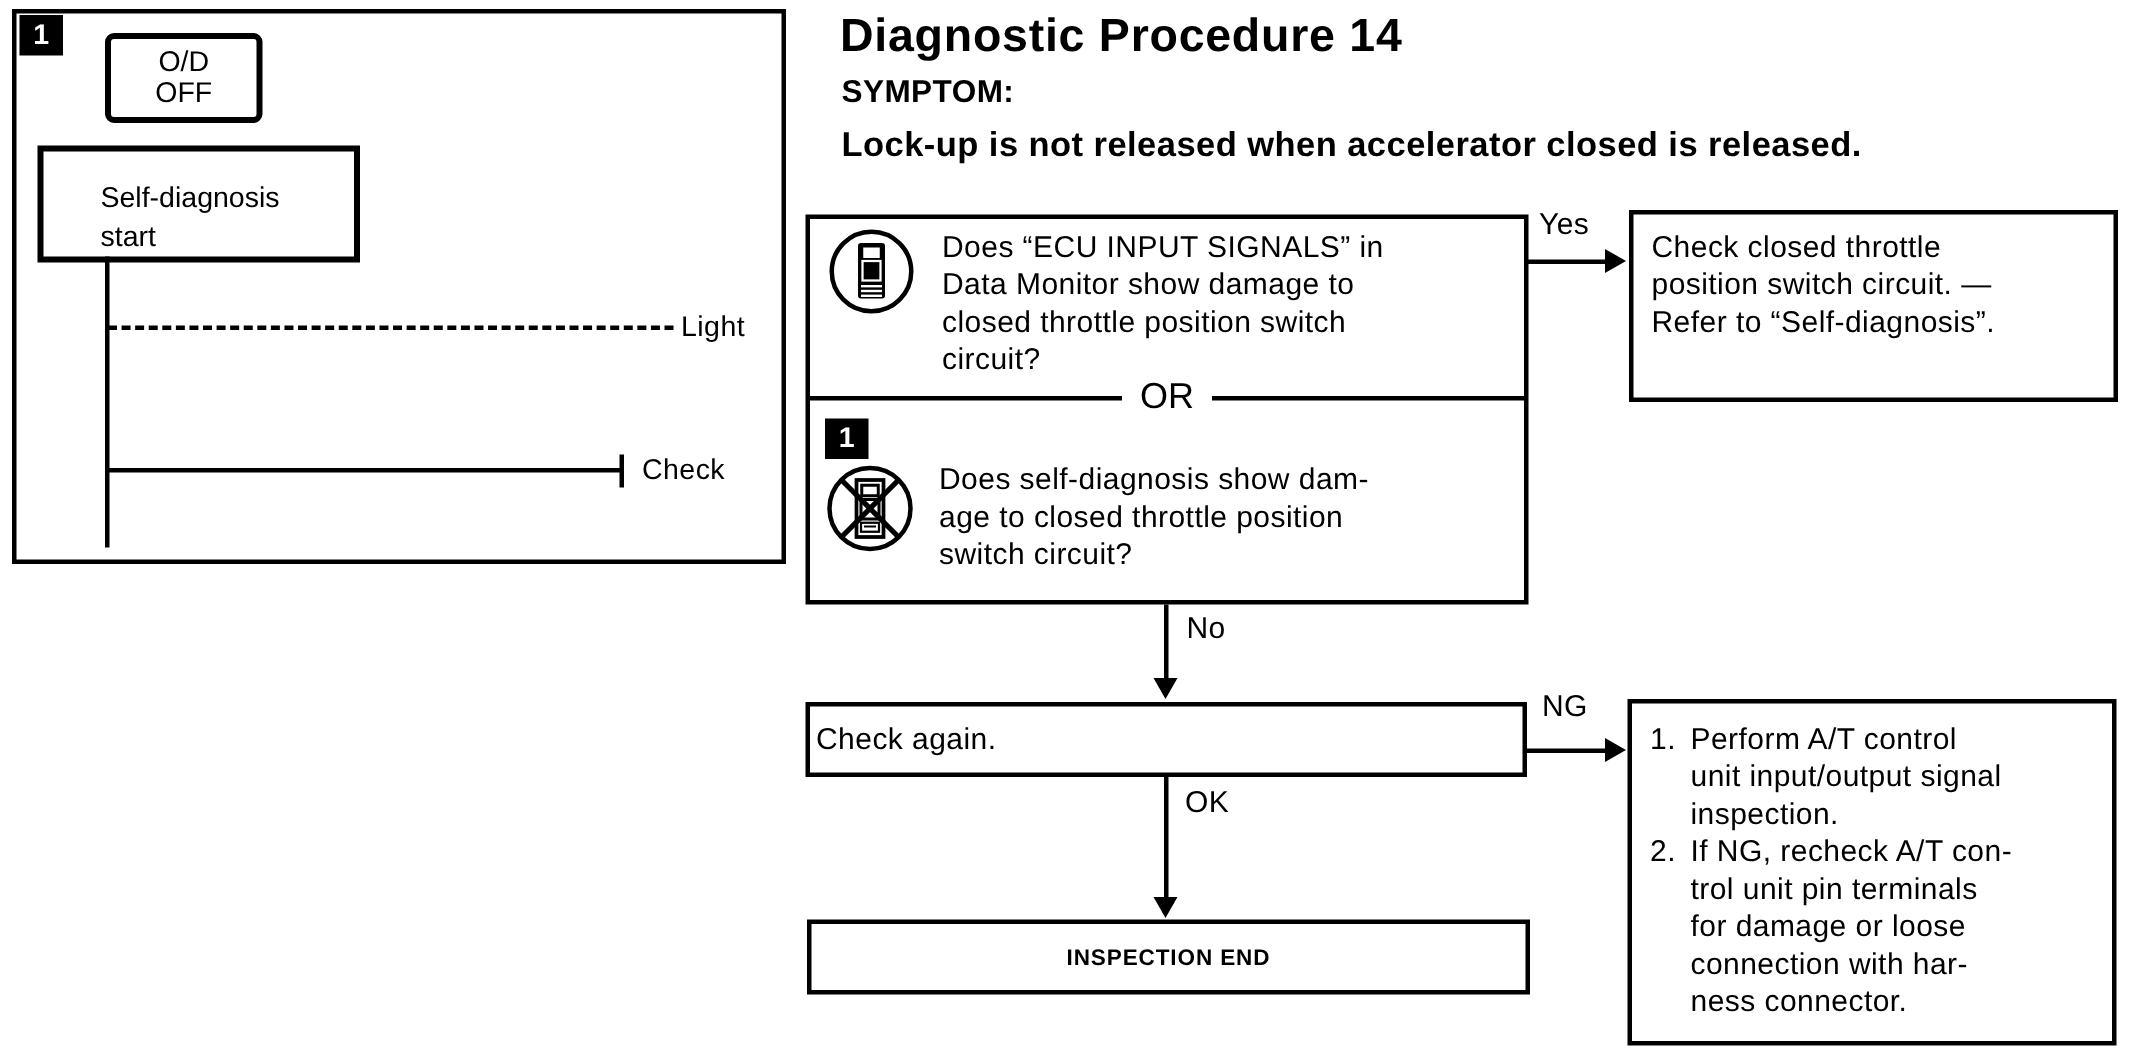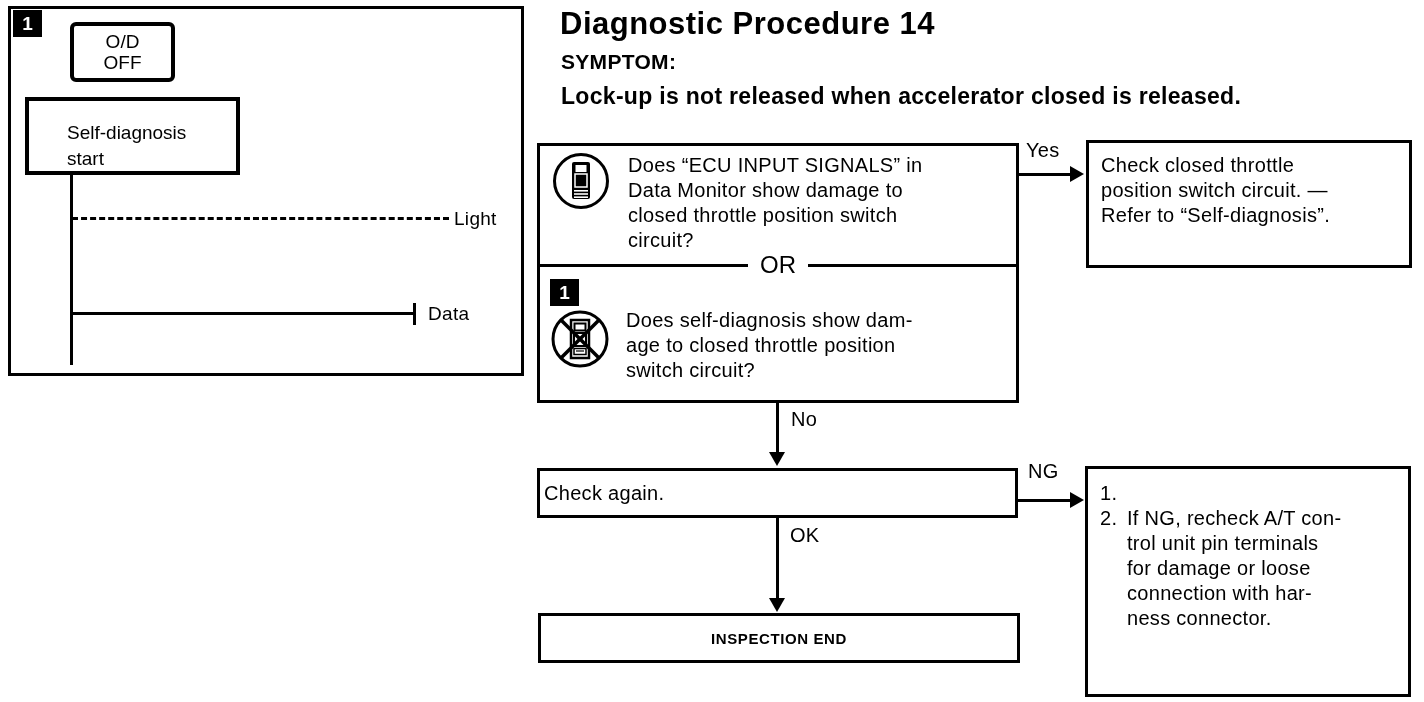--- a/index.html
+++ b/index.html
@@ -72,21 +72,21 @@
   <div id="sd-box" class="thickbox pre">Self-diagnosis
 start</div>
 
   <div class="vline" style="left:59px; top:162px; height:194px;"></div>
 
   <div class="dashline" style="left:61px; top:208px; width:377px;"></div>
   <div class="lbl" style="left:443px; top:199px; font-size:19px;">Light</div>
 
   <div class="hline" style="left:59px; top:303px; width:346px;"></div>
   <div class="vline" style="left:402px; top:294px; height:22px;"></div>
-  <div class="lbl" style="left:417px; top:294px; font-size:19px;">Data</div>
+  <div class="lbl" style="left:417px; top:294px; font-size:19px;">Check</div>
 </div>
 
 <div id="title" class="abs">Diagnostic Procedure 14</div>
 <div id="symptom-label" class="abs">SYMPTOM:</div>
 <div id="symptom-text" class="abs">Lock-up is not released when accelerator closed is released.</div>
 
 <div id="question-box" class="box">
 
   <span class="q-icon" style="left:12px; top:6px;">
     <svg width="58" height="58" viewBox="0 0 58 58">
@@ -145,20 +145,23 @@
   <span>Check again.</span>
 </div>
 
 <div class="lbl" style="left:1028px; top:460px;">NG</div>
 <div class="hline" style="left:1018px; top:499px; width:54px;"></div>
 <div class="arr-r" style="left:1070px; top:492px;"></div>
 
 <div id="ng-box" class="box body-text">
   <div class="ng-item">
     <span class="num">1.</span>
+    <span class="pre">Perform A/T control
+unit input/output signal
+inspection.</span>
   </div>
   <div class="ng-item">
     <span class="num">2.</span>
     <span class="pre">If NG, recheck A/T con-
 trol unit pin terminals
 for damage or loose
 connection with har-
 ness connector.</span>
   </div>
 </div>

